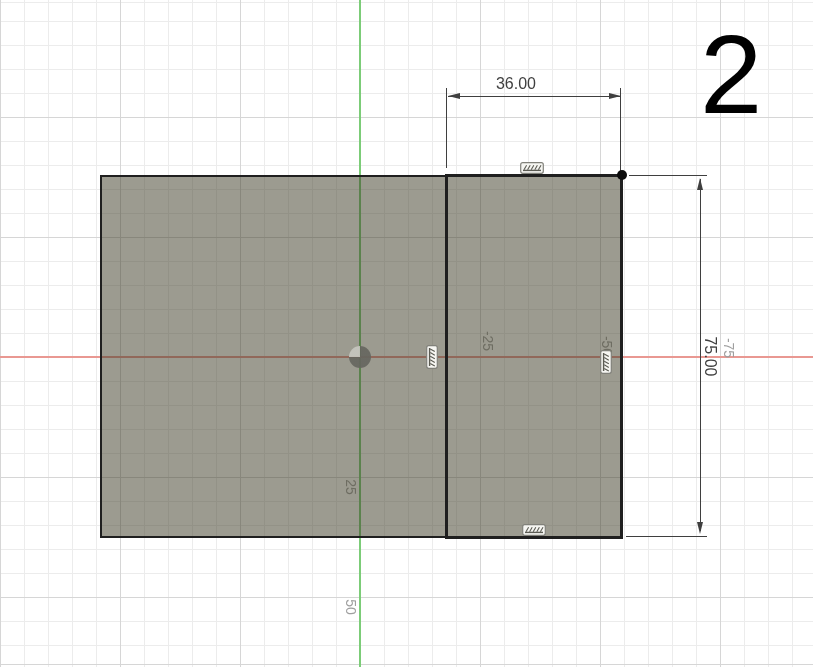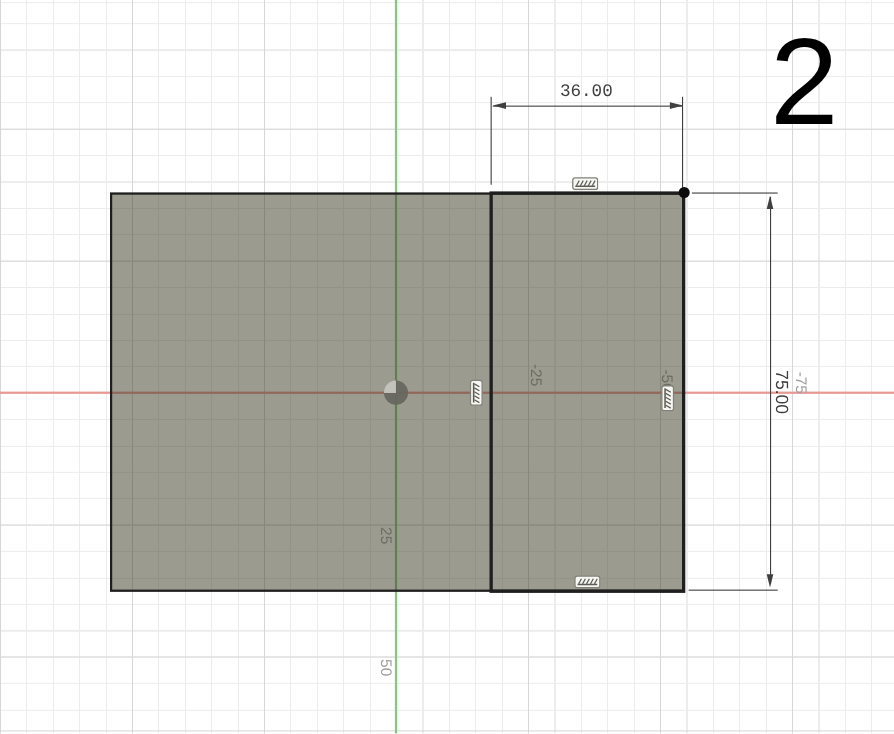--- a/index.html
+++ b/index.html
@@ -89,21 +89,21 @@
   <span class="gridlabel inside" style="left:585px;top:338px;">-50</span>
   <span class="gridlabel outside" style="left:707px;top:340px;">-75</span>
   <span class="gridlabel inside" style="left:329px;top:479px;">25</span>
   <span class="gridlabel outside" style="left:329px;top:599px;">50</span>
 
   <div class="dimline" style="left:446px;top:88px;width:1.4px;height:80px;"></div>
   <div class="dimline" style="left:620px;top:88px;width:1.4px;height:84px;"></div>
   <div class="dimline" style="left:448px;top:96px;width:172px;height:1.4px;"></div>
   <div class="arrow left" style="left:448px;top:93px;"></div>
   <div class="arrow right" style="left:609px;top:93px;"></div>
-  <span class="dimtext" style="left:503px;top:75px;width:60px;font-family:Liberation Mono, monospace;">36.00</span>
+  <span class="dimtext" style="left:486px;top:75px;width:60px;">36.00</span>
 
   <div class="dimline" style="left:629px;top:175px;width:78px;height:1.4px;"></div>
   <div class="dimline" style="left:626px;top:536px;width:81px;height:1.4px;"></div>
   <div class="dimline" style="left:700px;top:179px;width:1.4px;height:352px;"></div>
   <div class="arrow up" style="left:697px;top:178px;"></div>
   <div class="arrow down" style="left:697px;top:522px;"></div>
   <span class="dimtext rot90" style="left:677px;top:348px;width:66px;">75.00</span>
 
   <div class="vertex-dot"></div>
 

